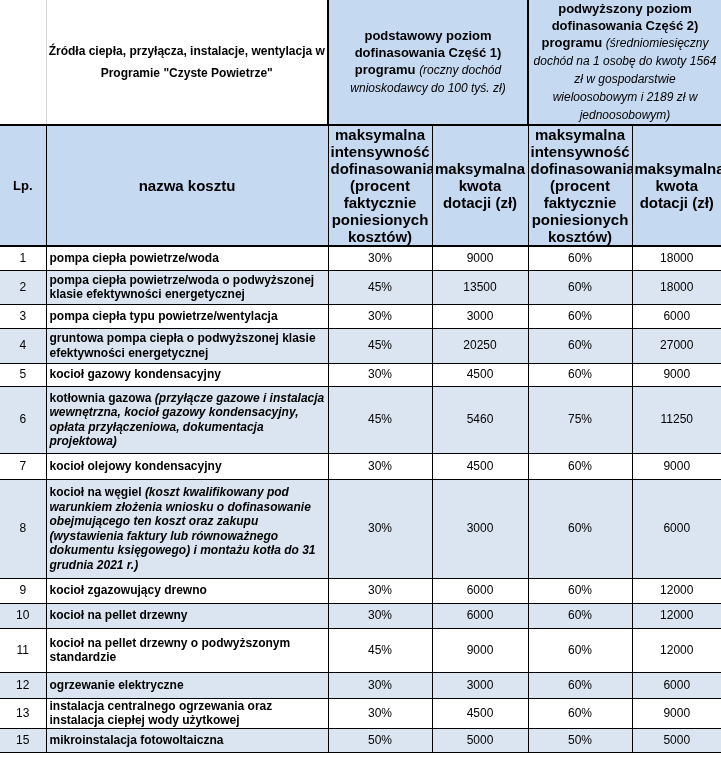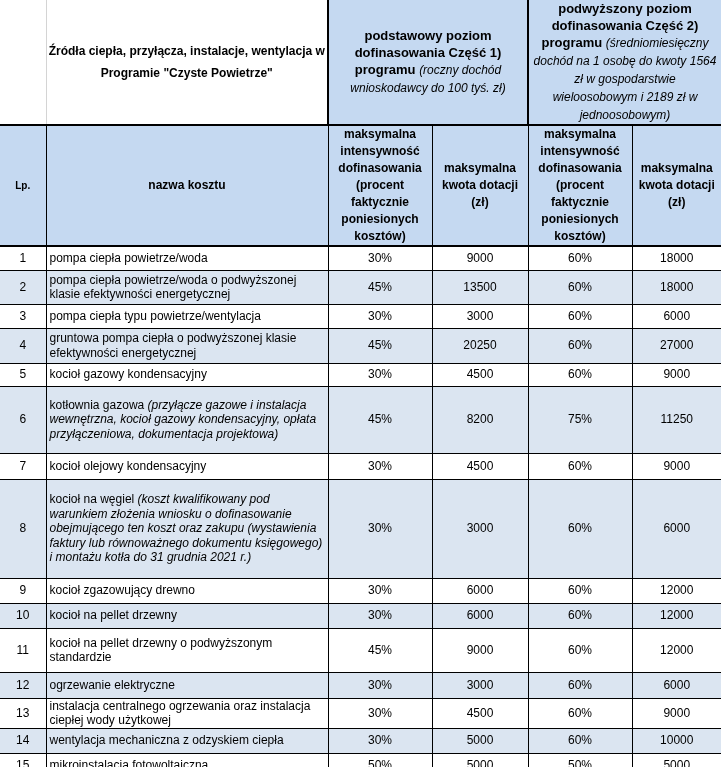--- a/index.html
+++ b/index.html
@@ -5,28 +5,28 @@
   html, body { margin: 0; padding: 0; background: #ffffff; }
   body { width: 721px; height: 767px; overflow: hidden; font-family: "Liberation Sans", sans-serif; color: #000; }
   table { border-collapse: collapse; table-layout: fixed; width: 721px; position: absolute; left: 0; top: 0; }
   td { padding: 0 2px; font-size: 12px; line-height: 14.5px; vertical-align: middle; overflow: hidden; }
   .hdr1 td { height: 119px; }
   .title-cell { background: #fff; font-weight: bold; font-size: 12px; line-height: 22px; text-align: center; border-bottom: 2px solid #000; border-right: 1px solid #d4d4d4; }
   .lp-top { background: #fff; border-bottom: 2px solid #000; border-right: 1px solid #d4d4d4; }
   .grp { background: #c5d9f1; text-align: center; font-size: 13px; line-height: 17px; border-left: 2px solid #000; border-bottom: 2px solid #000; }
   .grp .b { font-weight: bold; }
   .grp .i { font-style: italic; font-size: 12px; }
-  .hdr2 td { background: #c5d9f1; font-weight: bold; text-align: center; font-size: 12px; line-height: 17px; height: 117px; border: 1px solid #000; border-bottom: 2px solid #000; }
-  .hdr2 td.lp-h { font-size: 10px; border-left: none; }
+  .hdr2 td { background: #c5d9f1; font-weight: bold; text-align: center; font-size: 15px; line-height: 17px; height: 117px; border: 1px solid #000; border-bottom: 2px solid #000; }
+  .hdr2 td.lp-h { font-size: 13px; border-left: none; }
   tbody.data td { border: 1px solid #000; }
   tbody.data td:first-child { border-left: none; }
   tbody.data tr:nth-child(even) td { background: #dbe5f1; }
   tbody.data tr:nth-child(odd) td { background: #ffffff; }
   td.num { text-align: center; }
-  td.name { text-align: left; padding-left: 3px; }
+  td.name { text-align: left; padding-left: 3px; font-weight: bold; }
   td.name .it { font-style: italic; }
   td.val { text-align: center; }
   td:last-child { border-right: none !important; }
 </style>
 </head>
 <body>
 
 <table>
   <colgroup>
     <col style="width:46px">
@@ -96,21 +96,21 @@
         <td class="name"><span>kocioł gazowy kondensacyjny</span></td>
         <td class="val">30%</td>
         <td class="val">4500</td>
         <td class="val">60%</td>
         <td class="val">9000</td>
       </tr>
       <tr style="height: 67px;">
         <td class="num">6</td>
         <td class="name"><span>kotłownia gazowa</span> <span class="it">(przyłącze gazowe i instalacja wewnętrzna, kocioł gazowy kondensacyjny, opłata przyłączeniowa, dokumentacja projektowa)</span></td>
         <td class="val">45%</td>
-        <td class="val">8200</td>
+        <td class="val">5460</td>
         <td class="val">75%</td>
         <td class="val">11250</td>
       </tr>
       <tr style="height: 26px;">
         <td class="num">7</td>
         <td class="name"><span>kocioł olejowy kondensacyjny</span></td>
         <td class="val">30%</td>
         <td class="val">4500</td>
         <td class="val">60%</td>
         <td class="val">9000</td>
@@ -156,28 +156,20 @@
         <td class="val">6000</td>
       </tr>
       <tr style="height: 25px;">
         <td class="num">13</td>
         <td class="name"><span>instalacja centralnego ogrzewania oraz instalacja ciepłej wody użytkowej</span></td>
         <td class="val">30%</td>
         <td class="val">4500</td>
         <td class="val">60%</td>
         <td class="val">9000</td>
       </tr>
-      <tr style="height: 25px;">
-        <td class="num">14</td>
-        <td class="name"><span>wentylacja mechaniczna z odzyskiem ciepła</span></td>
-        <td class="val">30%</td>
-        <td class="val">5000</td>
-        <td class="val">60%</td>
-        <td class="val">10000</td>
-      </tr>
       <tr style="height: 24px;">
         <td class="num">15</td>
         <td class="name"><span>mikroinstalacja fotowoltaiczna</span></td>
         <td class="val">50%</td>
         <td class="val">5000</td>
         <td class="val">50%</td>
         <td class="val">5000</td>
       </tr>
     </tbody>
 </table>

